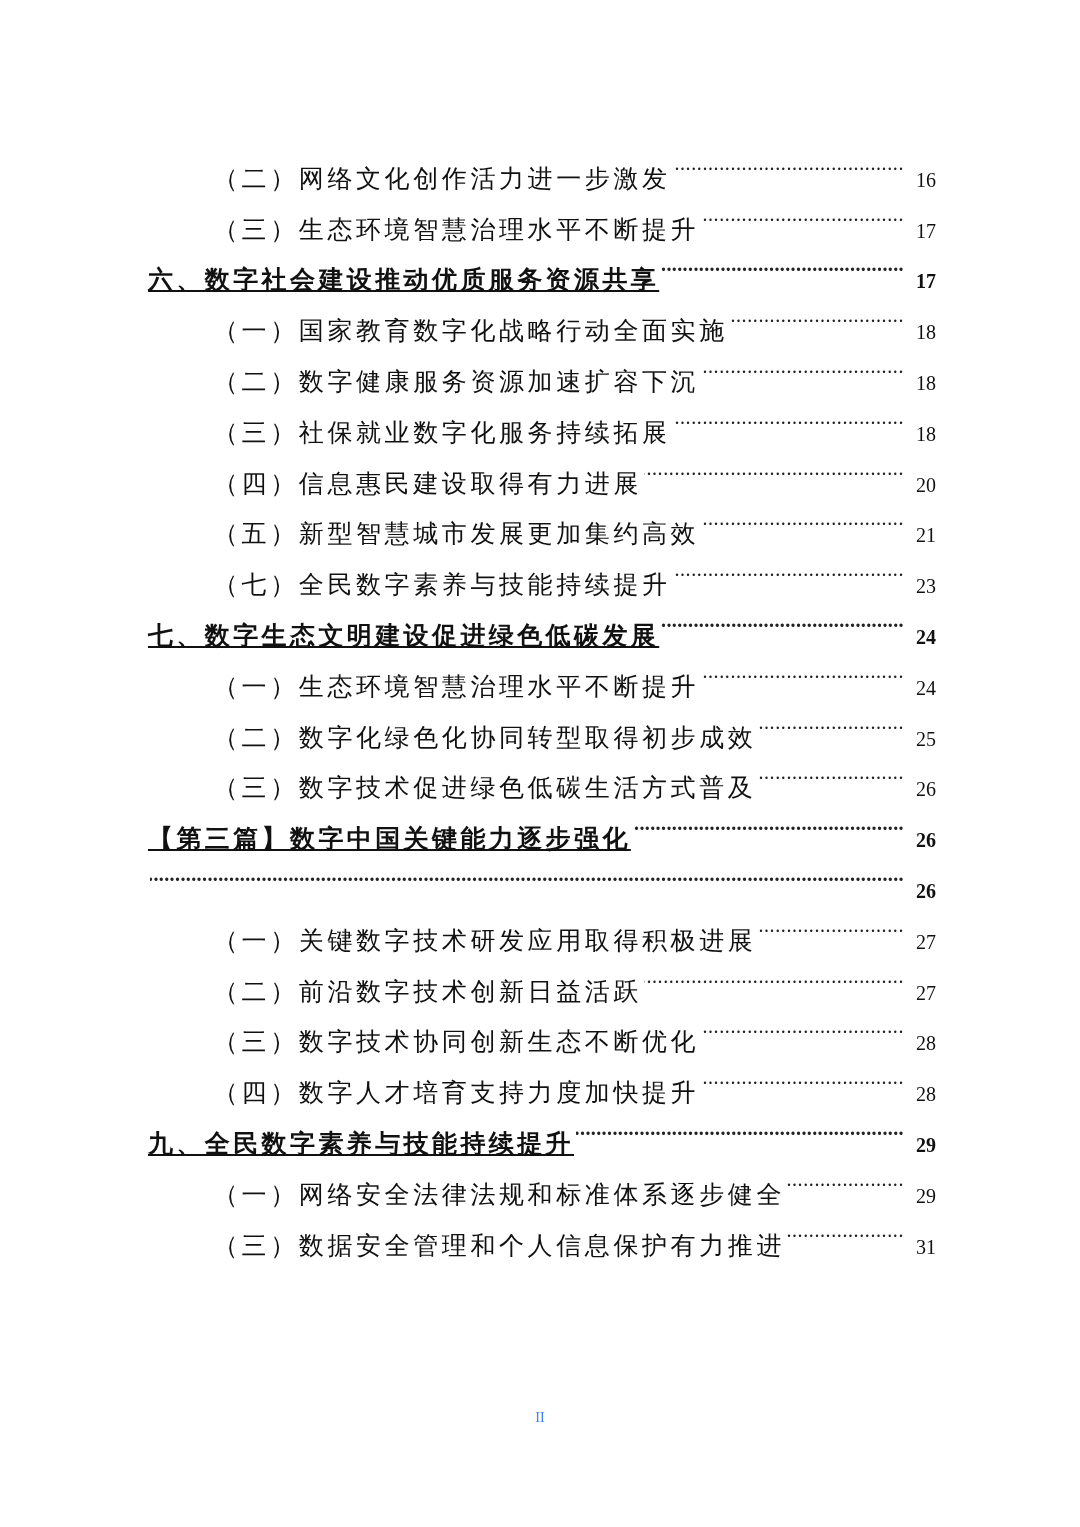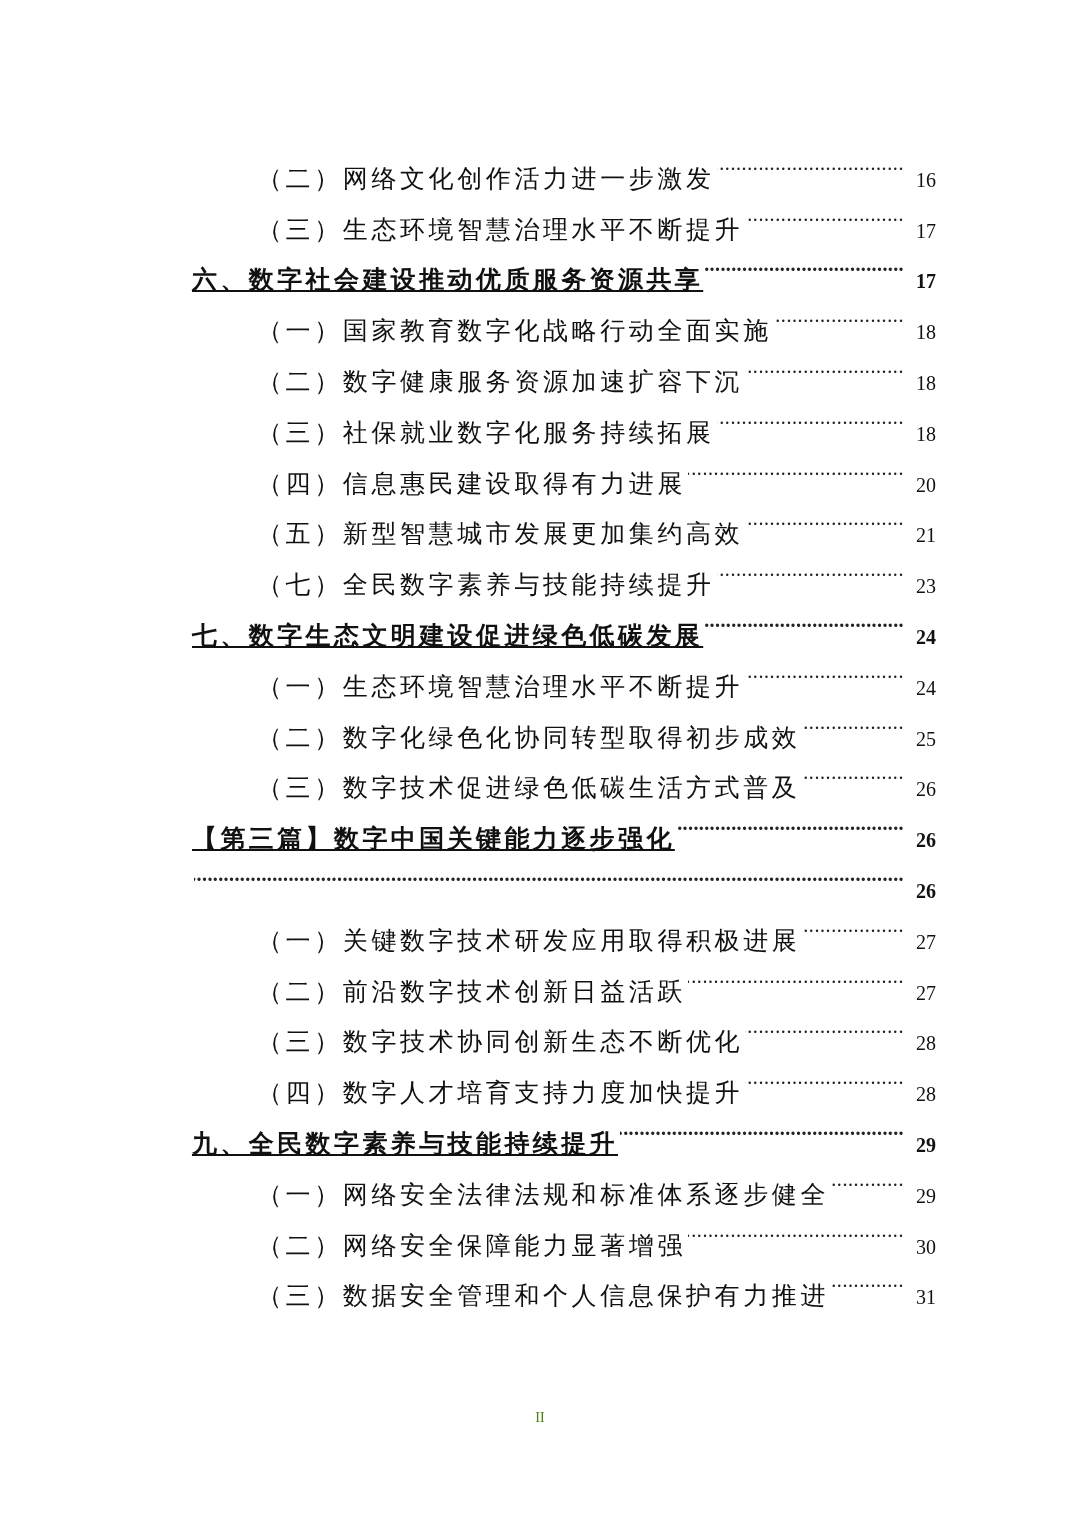--- a/index.html
+++ b/index.html
@@ -20,21 +20,20 @@
     left: 148px;
     top: 136px;
     width: 788px;
   }
   .toc-row {
     display: flex;
     align-items: baseline;
     height: 50.8px;
     line-height: 50.8px;
     white-space: nowrap;
-    margin-left: 44px;
   }
   .toc-row.level-2 {
     padding-left: 65px;
   }
   .toc-title {
     font-size: 25px;
     letter-spacing: 3.6px;
     flex: 0 0 auto;
     font-weight: normal;
   }
@@ -76,21 +75,21 @@
     font-weight: bold;
   }
   .page-number {
     position: absolute;
     left: 0;
     width: 1080px;
     top: 1410px;
     text-align: center;
     font-family: "Liberation Serif", serif;
     font-size: 14px;
-    color: #4d7c0f;
+    color: #3b82f6;
   }
 </style>
 </head>
 <body>
 
 <div class="toc">
   <div class="toc-row level-2">
     <span class="toc-title">（二）网络文化创作活力进一步激发</span>
     <span class="toc-dots"></span>
     <span class="toc-page">16</span>
@@ -188,24 +187,19 @@
     <span class="toc-title">九、全民数字素养与技能持续提升</span>
     <span class="toc-dots"></span>
     <span class="toc-page">29</span>
   </div>
   <div class="toc-row level-2">
     <span class="toc-title">（一）网络安全法律法规和标准体系逐步健全</span>
     <span class="toc-dots"></span>
     <span class="toc-page">29</span>
   </div>
   <div class="toc-row level-2">
-    <span class="toc-title">（二）网络安全保障能力显著增强</span>
-    <span class="toc-dots"></span>
-    <span class="toc-page">30</span>
-  </div>
-  <div class="toc-row level-2">
     <span class="toc-title">（三）数据安全管理和个人信息保护有力推进</span>
     <span class="toc-dots"></span>
     <span class="toc-page">31</span>
   </div>
 </div>
 
 <div class="page-number">II</div>
 
 </body></html>

